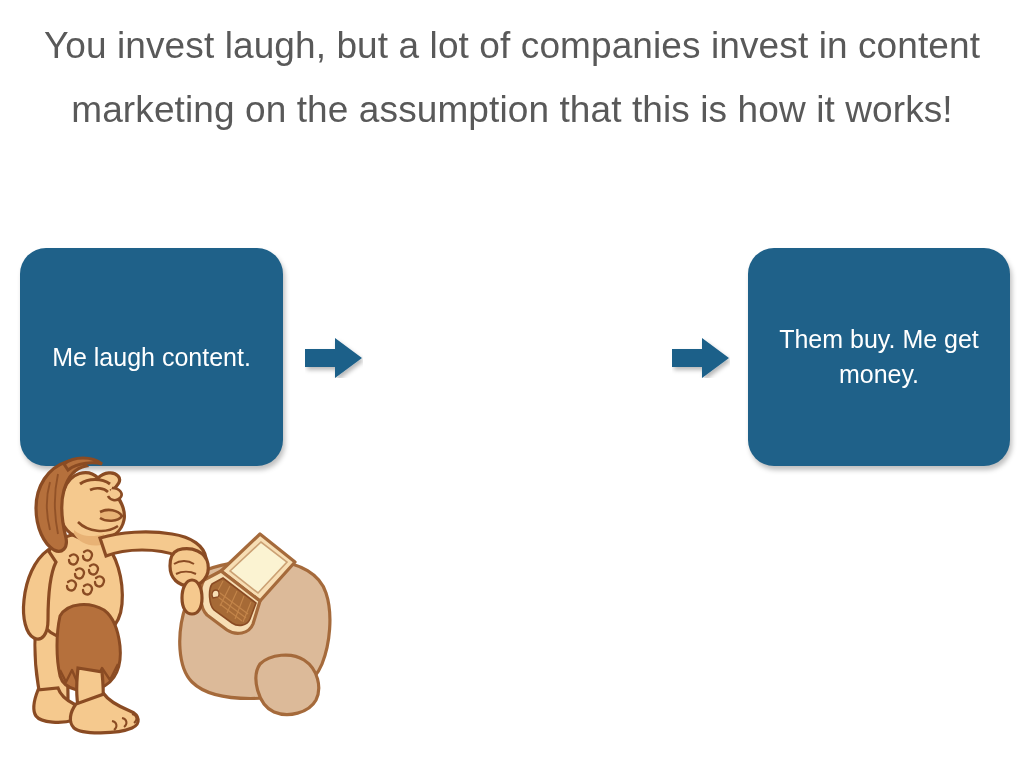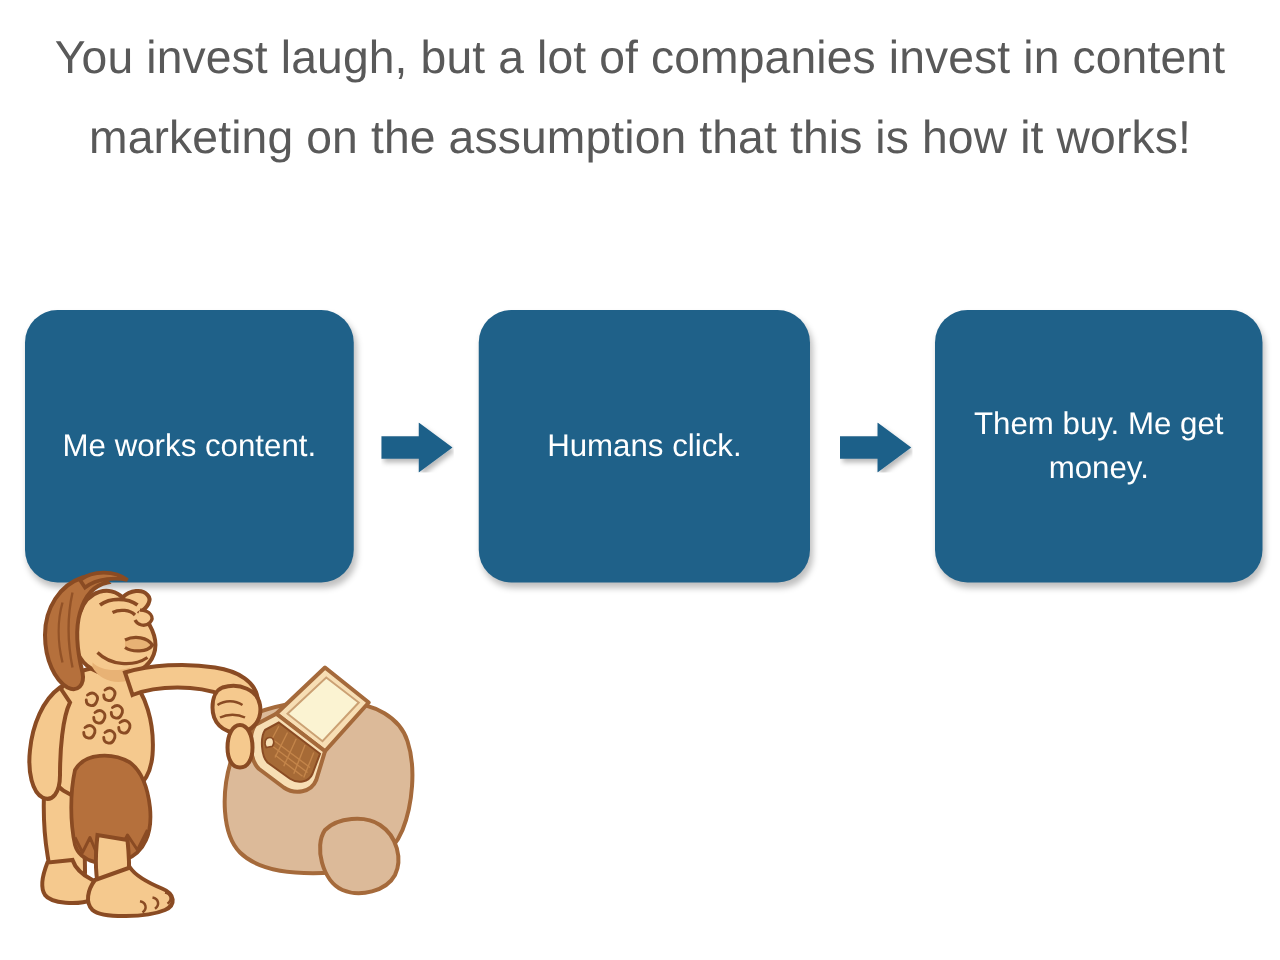--- a/index.html
+++ b/index.html
@@ -84,37 +84,34 @@
   }
 </style>
 </head>
 <body>
 
 <div id="slide-title">You invest laugh, but a lot of companies invest in content marketing on the assumption that this is how it works!</div>
 
 <div id="flow">
 
   <div class="flow-box" id="flow-box-1">
-    <span class="box-text">Me works content.</span>
+    <span class="box-text">Me laugh content.</span>
   </div>
 
   <div class="flow-arrow" id="flow-arrow-1">
     <svg width="58" height="40" viewBox="0 0 58 40" xmlns="http://www.w3.org/2000/svg">
       <defs>
         <filter id="arrShadow1" x="-40%" y="-40%" width="190%" height="190%">
           <feDropShadow dx="2" dy="3" stdDeviation="2" flood-color="#000000" flood-opacity="0.28"></feDropShadow>
         </filter>
       </defs>
       <path d="M0,11 L30,11 L30,0 L57,20 L30,40 L30,29 L0,29 Z" fill="#1F6189" filter="url(#arrShadow1)"></path>
     </svg>
   </div>
 
-  <div class="flow-box" id="flow-box-2">
-    <span class="box-text">Humans click.</span>
-  </div>
 
   <div class="flow-arrow" id="flow-arrow-2">
     <svg width="58" height="40" viewBox="0 0 58 40" xmlns="http://www.w3.org/2000/svg">
       <defs>
         <filter id="arrShadow2" x="-40%" y="-40%" width="190%" height="190%">
           <feDropShadow dx="2" dy="3" stdDeviation="2" flood-color="#000000" flood-opacity="0.28"></feDropShadow>
         </filter>
       </defs>
       <path d="M0,11 L30,11 L30,0 L57,20 L30,40 L30,29 L0,29 Z" fill="#1F6189" filter="url(#arrShadow2)"></path>
     </svg>

